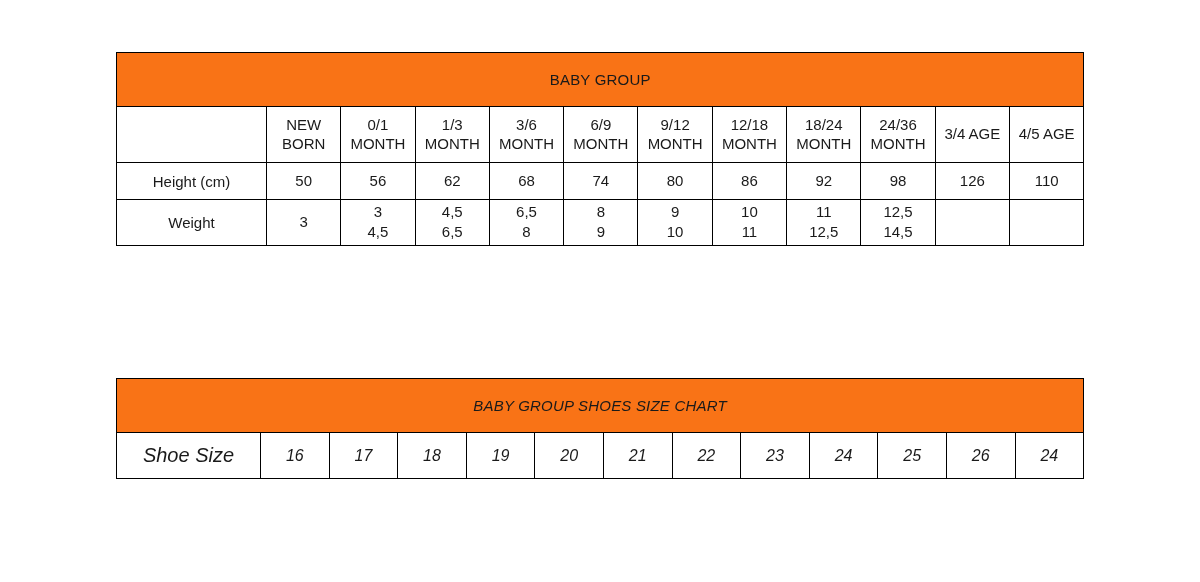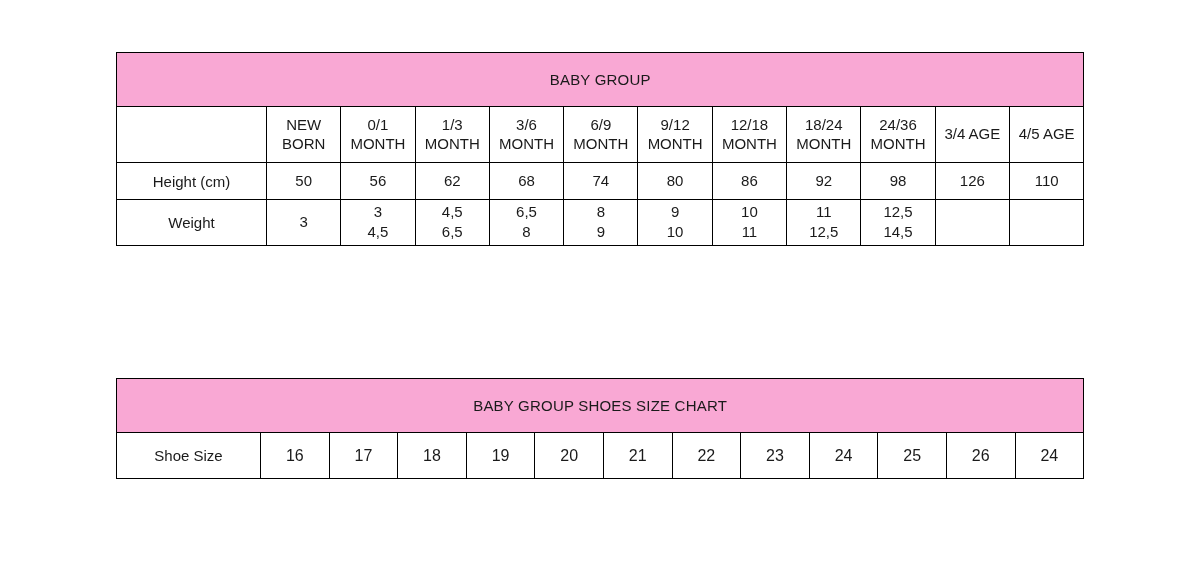--- a/index.html
+++ b/index.html
@@ -30,35 +30,36 @@
   #size-table {
     left: 116px;
     top: 52px;
     width: 968px;
   }
 
   #shoe-table {
     left: 116px;
     top: 378px;
     width: 968px;
+    font-style: italic;
   }
 
   .table-block td,
   .table-block th {
     border: 1px solid #000000;
     box-sizing: border-box;
     padding: 0;
     font-weight: normal;
     font-size: 15px;
     text-align: center;
     vertical-align: middle;
   }
 
   .title-cell {
-    background: #f9a8d4;
+    background: #f97316;
     height: 54px;
     font-size: 21px;
     font-weight: bold;
     letter-spacing: 0.2px;
     text-align: center;
     color: #1a1a1a;
   }
 
   .hdr-cell {
     height: 56px;
@@ -103,21 +104,21 @@
   #shoe-table col.s-label { width: 144px; }
   #shoe-table col.s-data  { width: 68.6px; }
 
   #shoe-table .hdr-cell,
   #shoe-table .row-label,
   #shoe-table .data-cell {
     height: 46px;
   }
 
   #shoe-table .row-label {
-    font-size: 15px;
+    font-size: 20px;
   }
 
   #shoe-table .hdr-cell {
     font-size: 16px;
   }
 </style>
 </head>
 <body>
 
 <div class="page">

